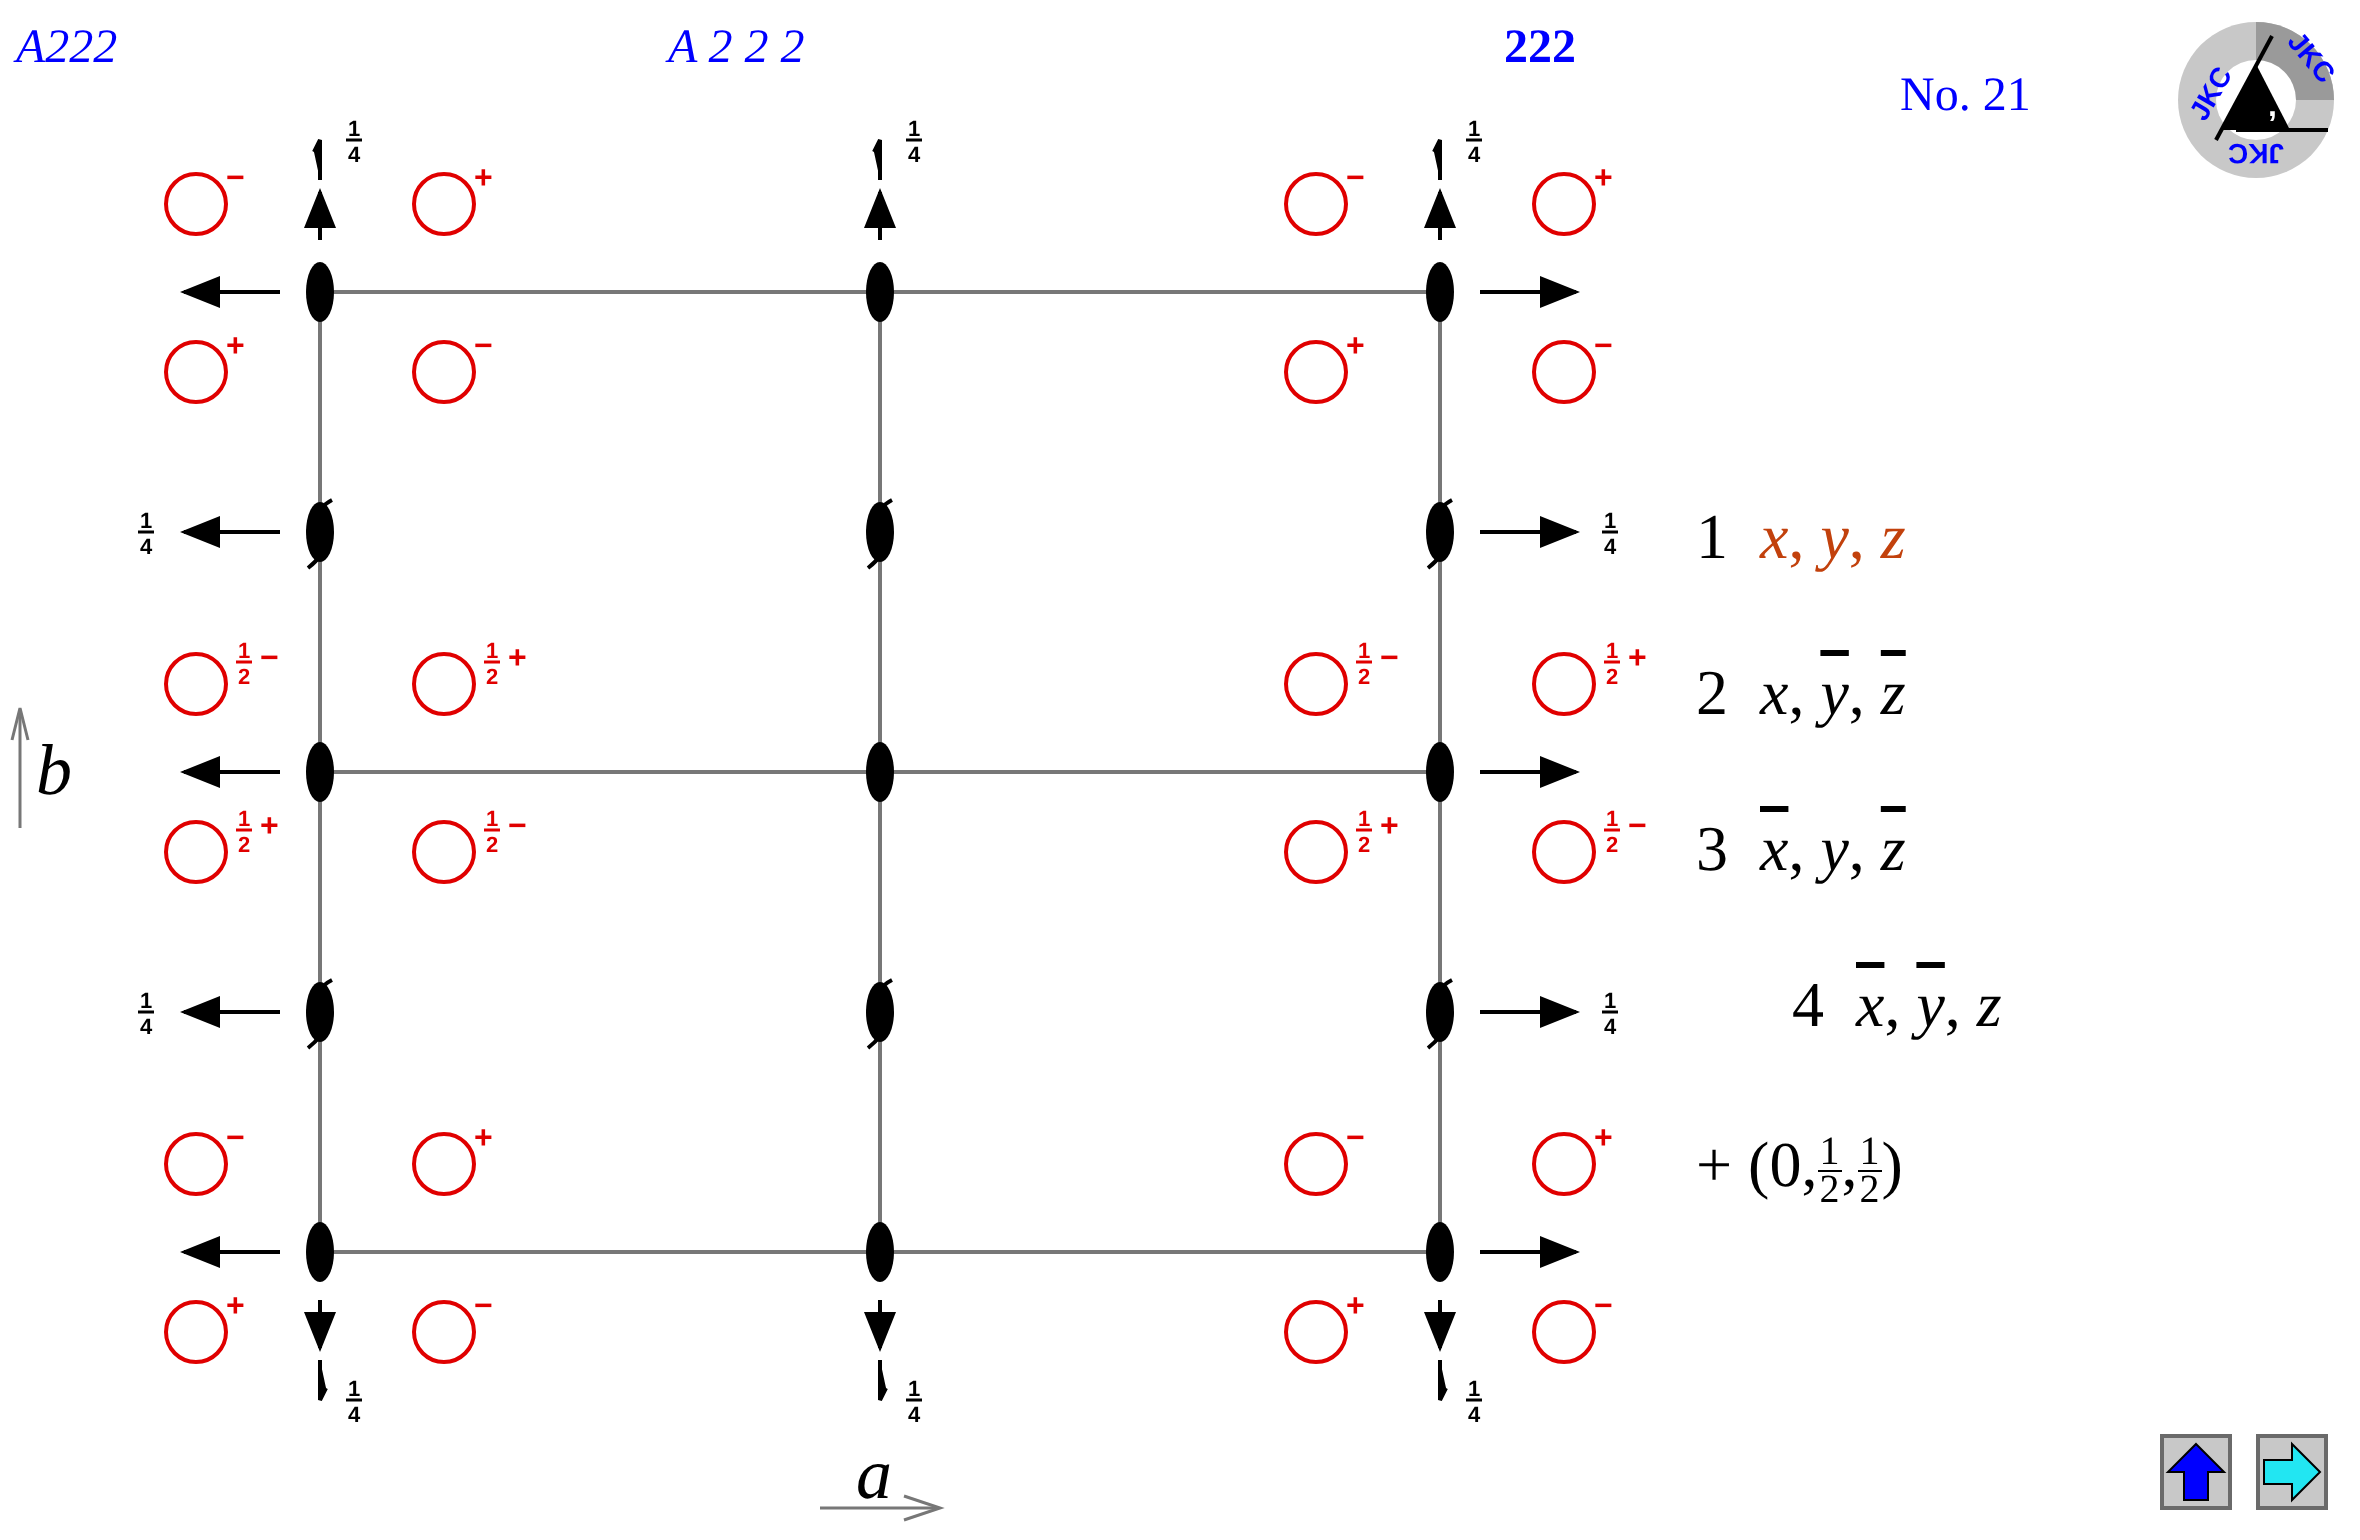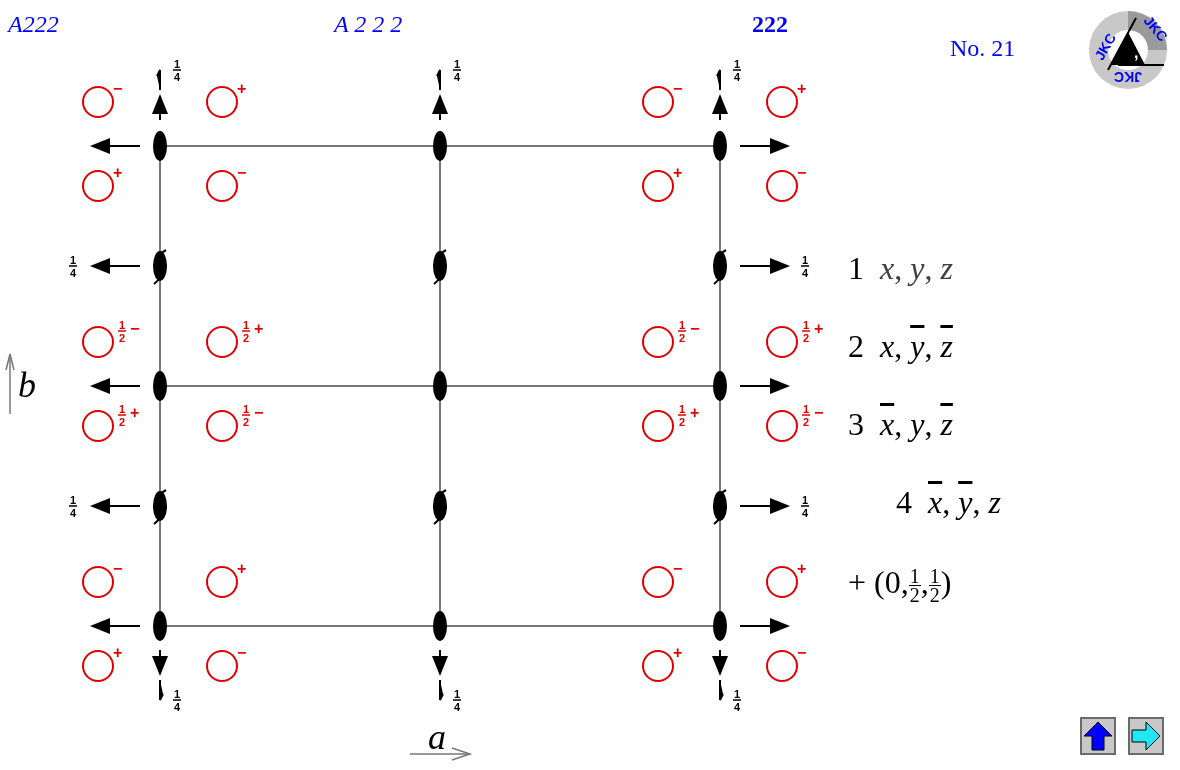--- a/index.html
+++ b/index.html
@@ -2,21 +2,21 @@
 <html><head>
 <meta charset="utf-8">
 <style>
   html, body { margin:0; padding:0; background:#ffffff; }
   body { width:1180px; height:770px; position:relative; overflow:hidden; font-family:"Liberation Serif", serif; }
   .hdr { position:absolute; top:4px; font-size:24px; color:#0000ff; line-height:40px; }
   .hdr.ital { font-style:italic; }
   #diagram { position:absolute; left:0; top:0; }
   .ops { position:absolute; left:848px; font-size:32px; color:#000; line-height:40px; white-space:nowrap; }
   .ops i { font-style:italic; }
-  .ops .blue { color:#404040; }
+  .ops .blue { color:#c2410c; }
   .ovl { text-decoration:overline; }
   .axis-label { position:absolute; font-size:36px; font-style:italic; color:#000; }
   .navbtn { position:absolute; top:717px; width:36px; height:38px; background:#c8c8c8; border:2px solid #6a6a6a; box-sizing:border-box; cursor:pointer; }
   .frac { display:inline-block; vertical-align:middle; text-align:center; font-size:20px; line-height:18px; }
   .frac span { display:block; }
   .frac .num { border-bottom:1px solid #000; padding:0 1px; }
 </style>
 </head>
 <body>
 

